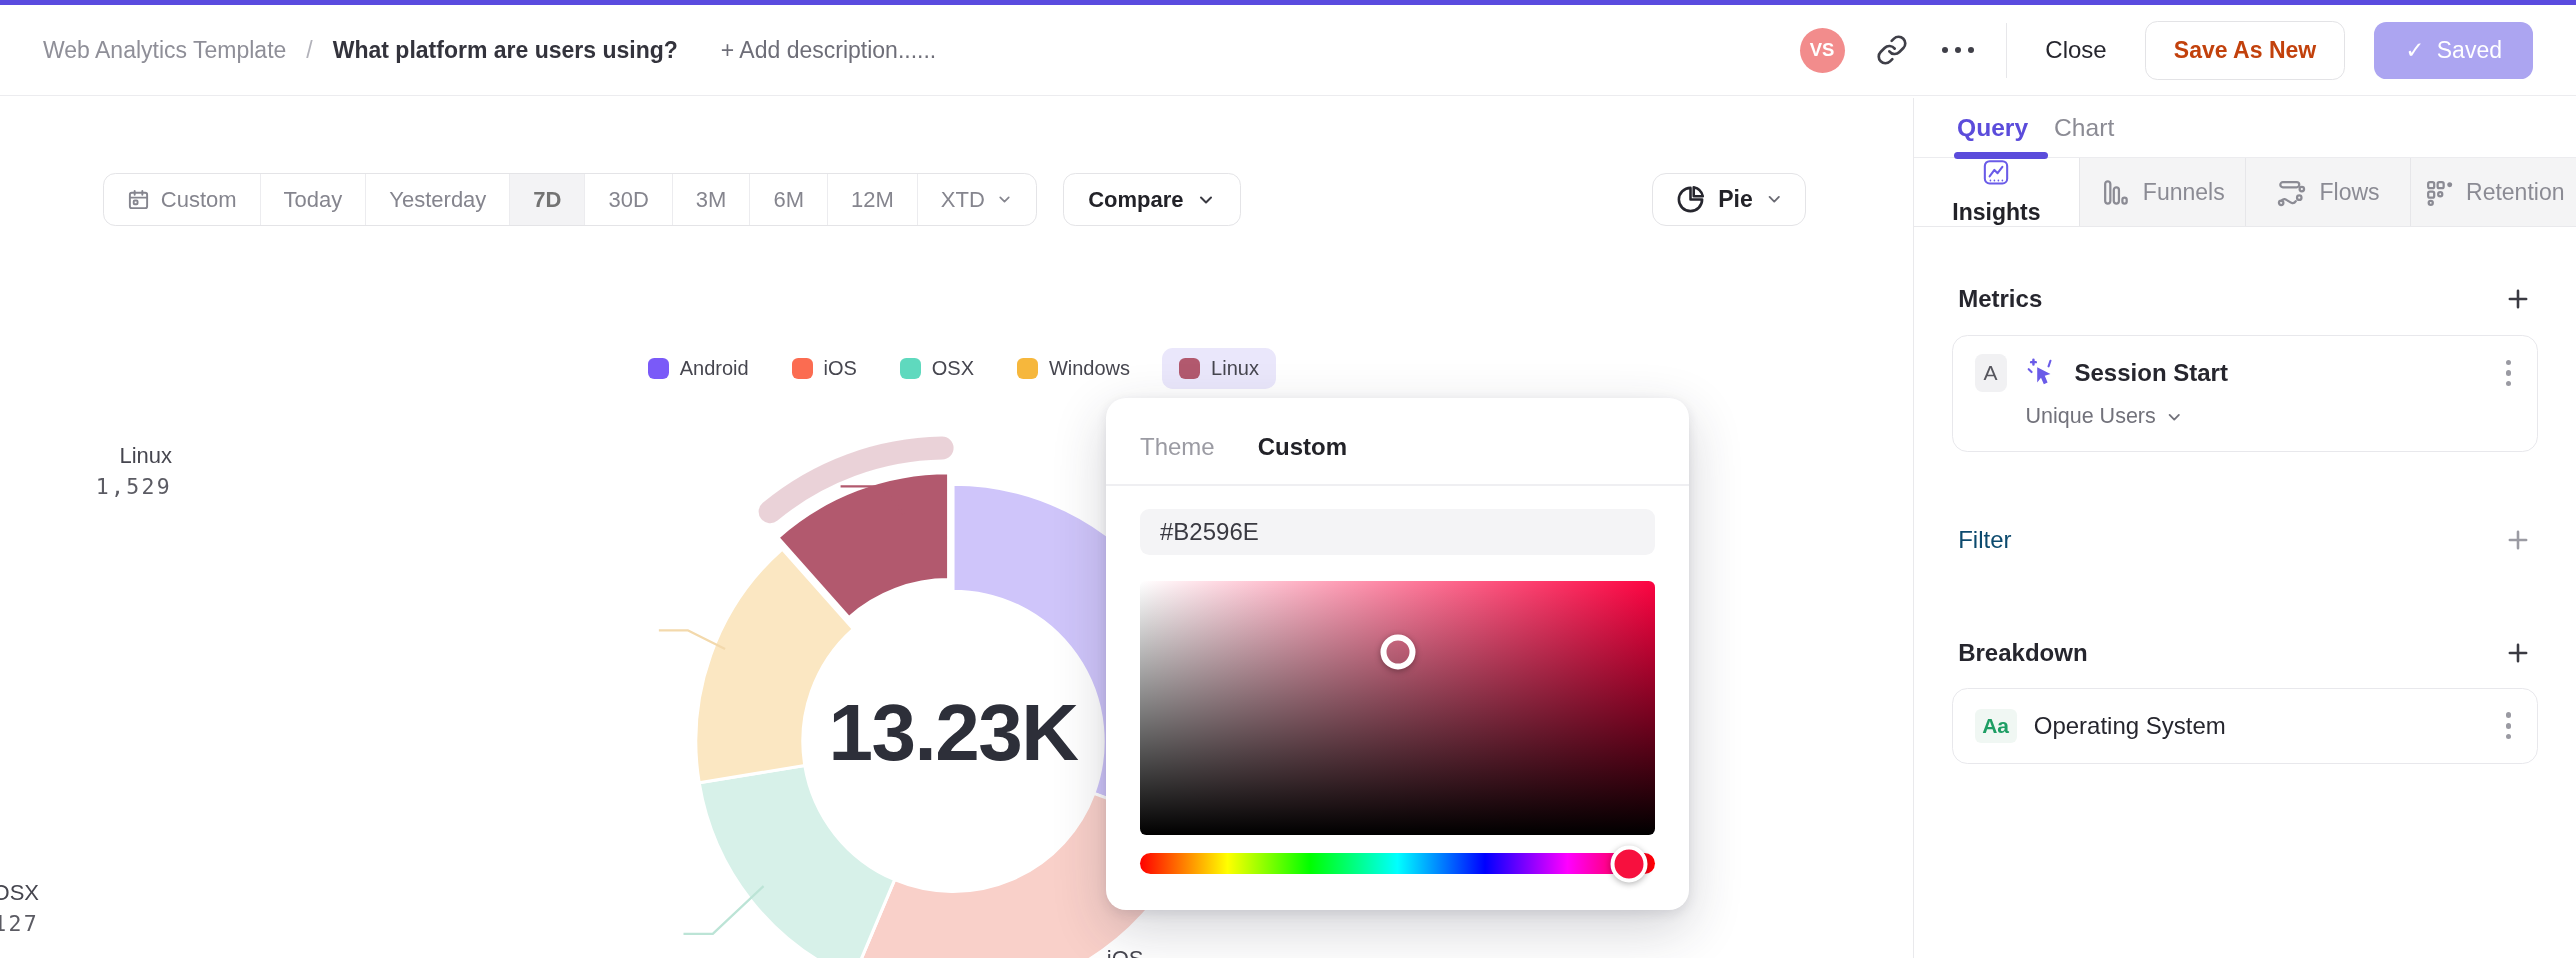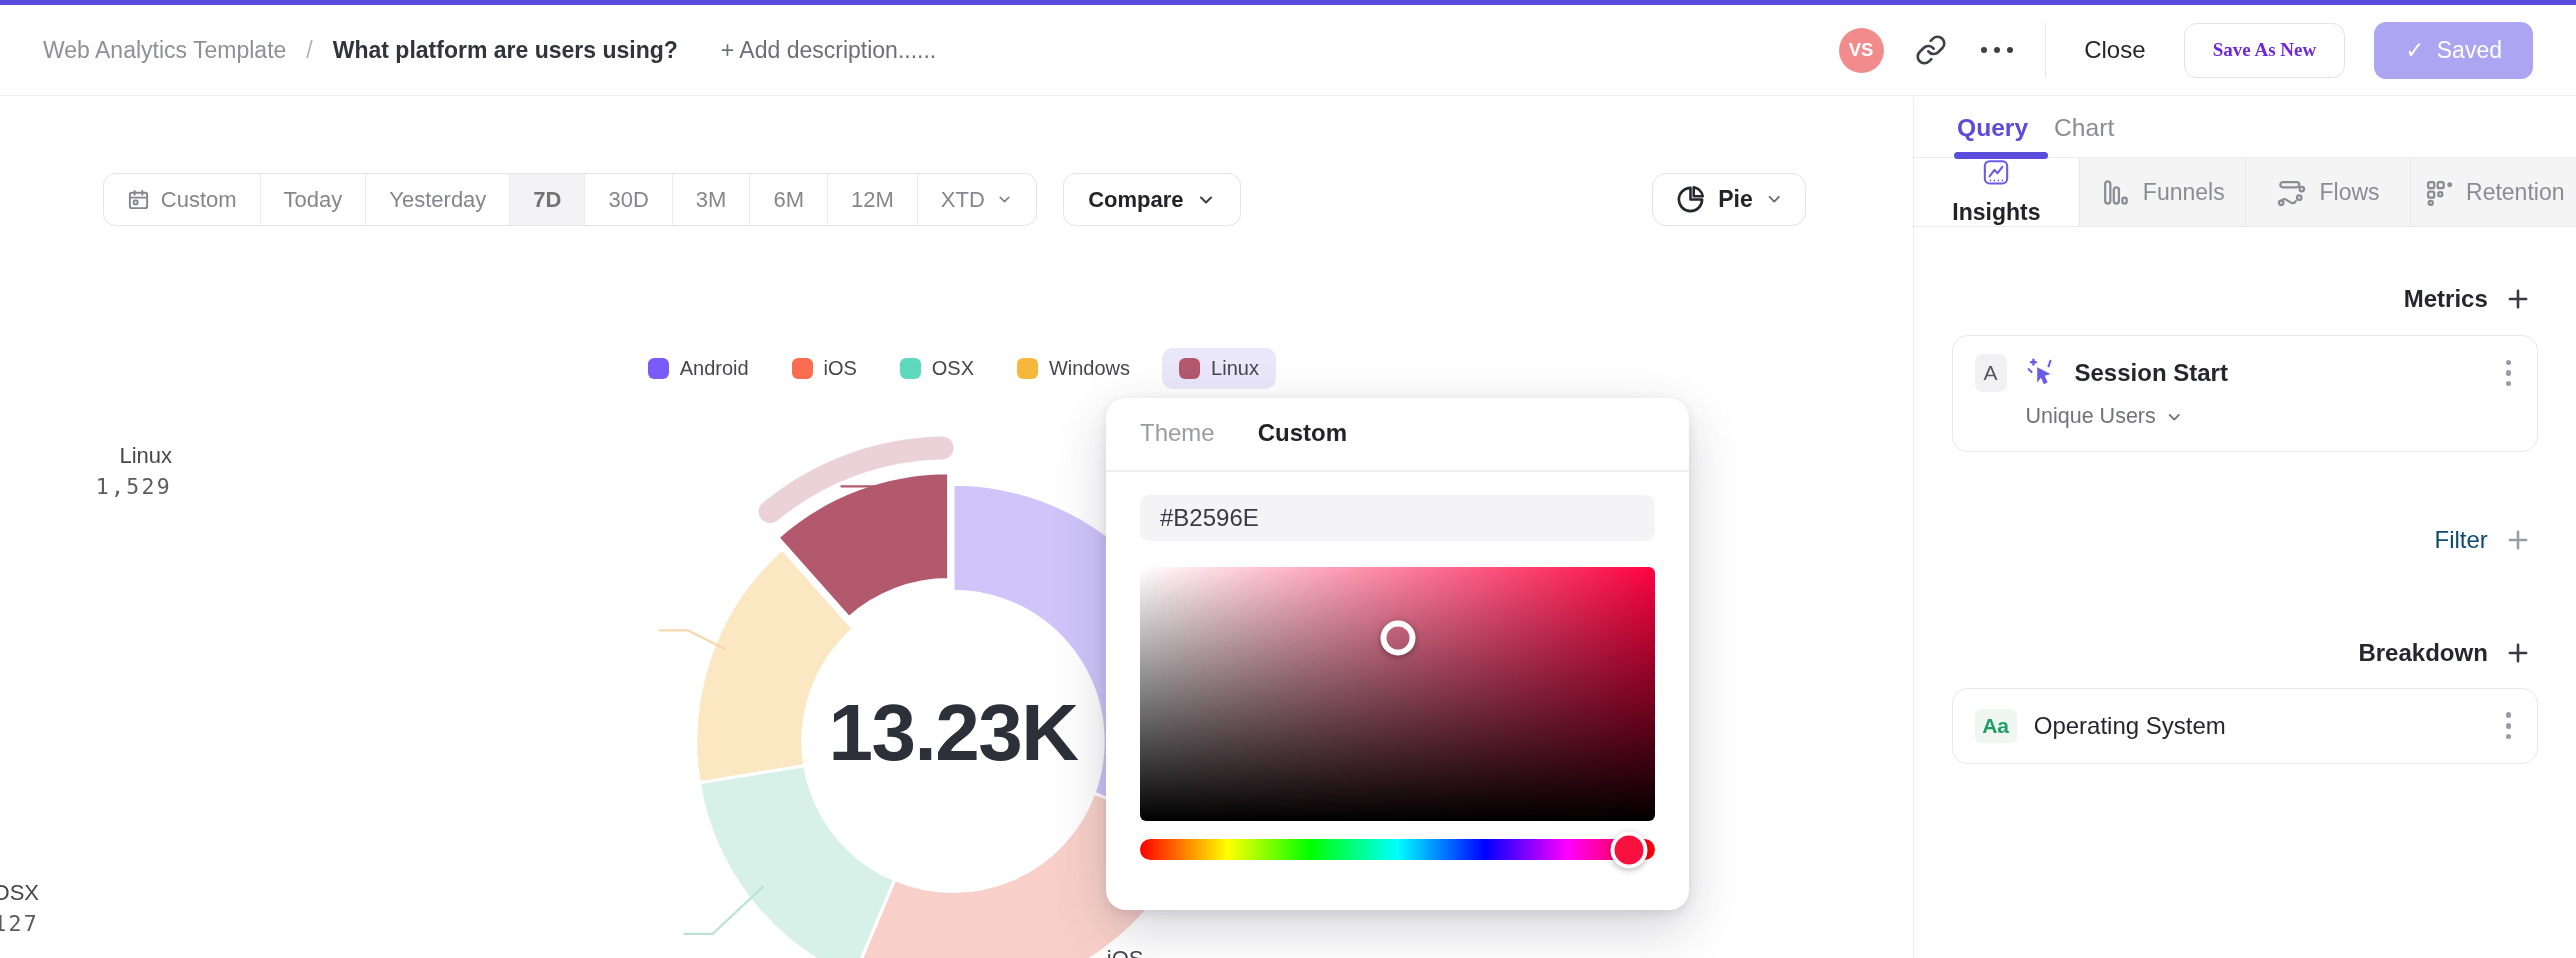--- a/index.html
+++ b/index.html
@@ -20,22 +20,22 @@
   .crumb-title { color:#33333c; font-weight:bold; }
   .add-desc { color:#6e6e78; margin-left:23px; }
   .hd-right { margin-left:auto; display:flex; align-items:center; gap:29px; }
   .avatar { width:45px; height:45px; border-radius:50%; background:#F28C8C; color:#fff;
             font-size:18.5px; font-weight:bold; display:flex; align-items:center; justify-content:center; }
   .icon-btn { display:flex; align-items:center; justify-content:center; width:37px; height:37px; cursor:pointer; }
   .hdots { display:flex; gap:7px; }
   .hdots i { width:6.2px; height:6.2px; border-radius:50%; background:#3f3f48; }
   .v-div { width:1.5px; height:55px; background:#e7e7ea; }
   .btn-text { font-size:24px; color:#26262e; padding:0 9.2px; }
-  .btn-outline { font-size:19px; font-weight:bold; color:#6d28d9; border:1.5px solid #e3e3e6;
-                 border-radius:12.3px; padding:15.4px 28px; background:#fff;font-family:Liberation Serif, serif; }
+  .btn-outline { font-size:23px; font-weight:bold; color:#c2410c; border:1.5px solid #e3e3e6;
+                 border-radius:12.3px; padding:15.4px 28px; background:#fff; }
   .btn-saved { font-size:23px; color:#fff; background:#ACA5F1; border-radius:12.3px;
                padding:15.4px 31px; display:flex; align-items:center; gap:12.3px; }
 
   
   .main { position:absolute; left:0; top:98px; width:1913px; bottom:0; background:#fff; }
 
   .toolbar { position:absolute; left:103px; top:75px; display:flex; gap:26px; }
   .seg-group { display:flex; border:1.5px solid #e4e4e7; border-radius:12.3px; overflow:hidden; height:53px; background:#fff; }
   .seg { display:flex; align-items:center; gap:10.8px; padding:0 23px; font-size:22px; color:#85858e;
          border-left:1.5px solid #ececef; cursor:pointer; white-space:nowrap; }
@@ -62,21 +62,21 @@
   .co .n { font-size:22px; color:#46464f; }
   .co .v { font-family:"DejaVu Sans Mono", monospace; font-size:21.5px; color:#5b5b63;
            letter-spacing:2.3px; margin-top:5.4px; }
   .co-linux   { right:1741px; top:345px;  text-align:right; }
   .co-osx     { right:1874px; top:782px; text-align:right; }
   .co-ios     { left:1096px;  top:848px; text-align:left; padding-left:10.8px;}
 
   
   .picker { position:absolute; left:1106px; top:300px; width:583px; height:512px; background:#fff;
             border-radius:20px; box-shadow:0 18.5px 54px rgba(40,40,60,.20), 0 3.1px 10.8px rgba(40,40,60,.10);
-            padding:21px 34px; z-index:10; }
+            padding:35px 34px; z-index:10; }
   .pk-tabs { display:flex; gap:43px; font-size:24px; }
   .pk-tab { color:#9b9ba3; cursor:pointer; }
   .pk-tab.active { color:#222228; font-weight:bold; }
   .pk-div { height:1.5px; background:#efeff2; margin:23px -34px 0; }
   .pk-hex { margin-top:23px; height:46px; background:#f4f4f6; border-radius:9.2px; font-size:24px;
             color:#3a3a42; display:flex; align-items:center; padding-left:20px; }
   .pk-sv { position:relative; margin-top:26px; height:254px; border-radius:6.2px;
            background: linear-gradient(to top, #000, rgba(0,0,0,0)),
                        linear-gradient(to right, #fff, var(--hue, hsl(345,98%,50%))); }
   .pk-sv-ring { position:absolute; width:35px; height:35px; border-radius:50%; border:6.2px solid #fff;
@@ -93,21 +93,21 @@
              padding-left:43px; border-bottom:1.5px solid #ececef; font-size:24.6px; }
   .sb-tab { color:#8b8b94; cursor:pointer; }
   .sb-tab.active { color:#5B4CDB; font-weight:bold; }
   .sb-underline { position:absolute; left:40px; bottom:-1.5px; width:94px; height:7px; border-radius:4.6px; background:#5B4CDB; }
   .modes { display:flex; height:69px; border-bottom:1.5px solid #e9e9ec; }
   .mode { flex:1; display:flex; align-items:center; justify-content:center; gap:12.3px; font-size:23px;
           color:#8b8b94; background:#f4f4f5; border-left:1.5px solid #e6e6e9; cursor:pointer; }
   .mode:first-child { border-left:none;flex-direction:column; }
   .mode.active { background:#fff; color:#222228; font-weight:bold; border-bottom-right-radius:10.8px; }
   .sb-sections { padding:0 38px; }
-  .sec-head { display:flex; align-items:center; justify-content:flex-end; padding:0 6.2px;gap:16px; }
+  .sec-head { display:flex; align-items:center; justify-content:space-between; padding:0 6.2px;gap:16px; }
   .sec-head .t { font-size:24px; font-weight:bold; color:#26262e; }
   .sec-head.muted .t { color:#0c4a6e; font-weight:normal; }
   .m-head { margin-top:58px; } .f-head { margin-top:74px; } .b-head { margin-top:85px; }
   .card { margin-top:21.5px; border:1.5px solid #e8e8ec; border-radius:15.4px; padding:18.5px 21.5px; background:#fff; }
   .card-row { display:flex; align-items:center; gap:17px; }
   .badge-a { width:32px; height:38px; border-radius:7.7px; background:#f1f1f3; color:#56565e;
              font-size:21px; display:flex; align-items:center; justify-content:center; }
   .ev-name { font-size:24px; font-weight:bold; color:#26262e; }
   .kebab { margin-left:auto; display:flex; flex-direction:column; gap:5.4px; padding:4.6px; cursor:pointer; }
   .kebab i { width:5.4px; height:5.4px; border-radius:50%; background:#9a9aa2; }

